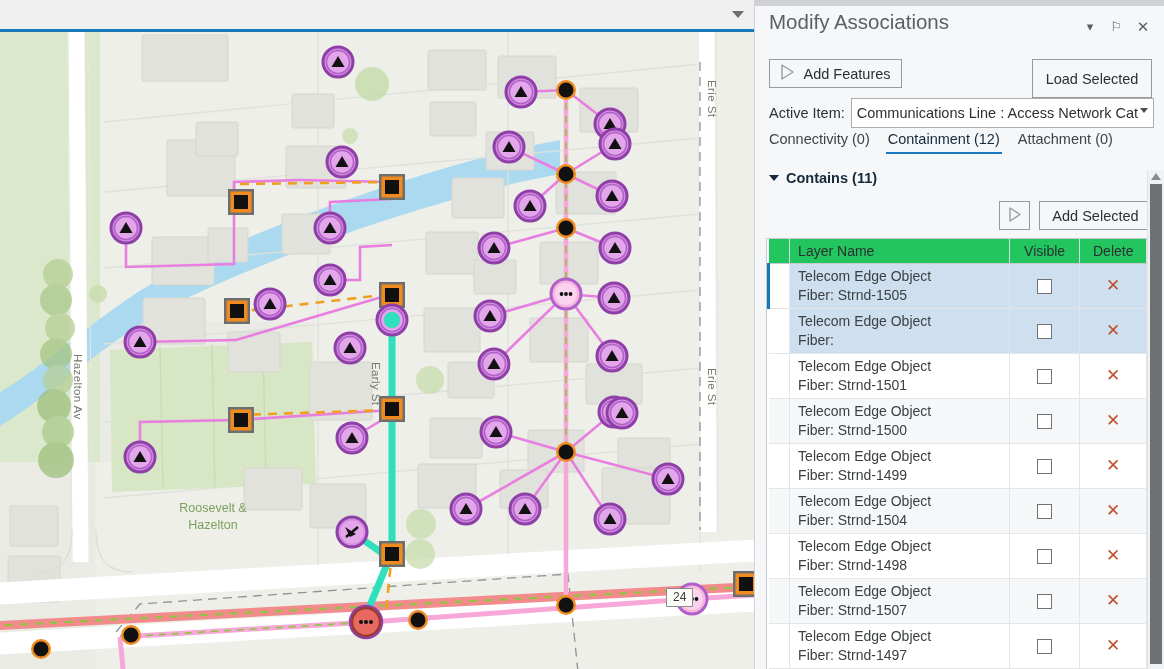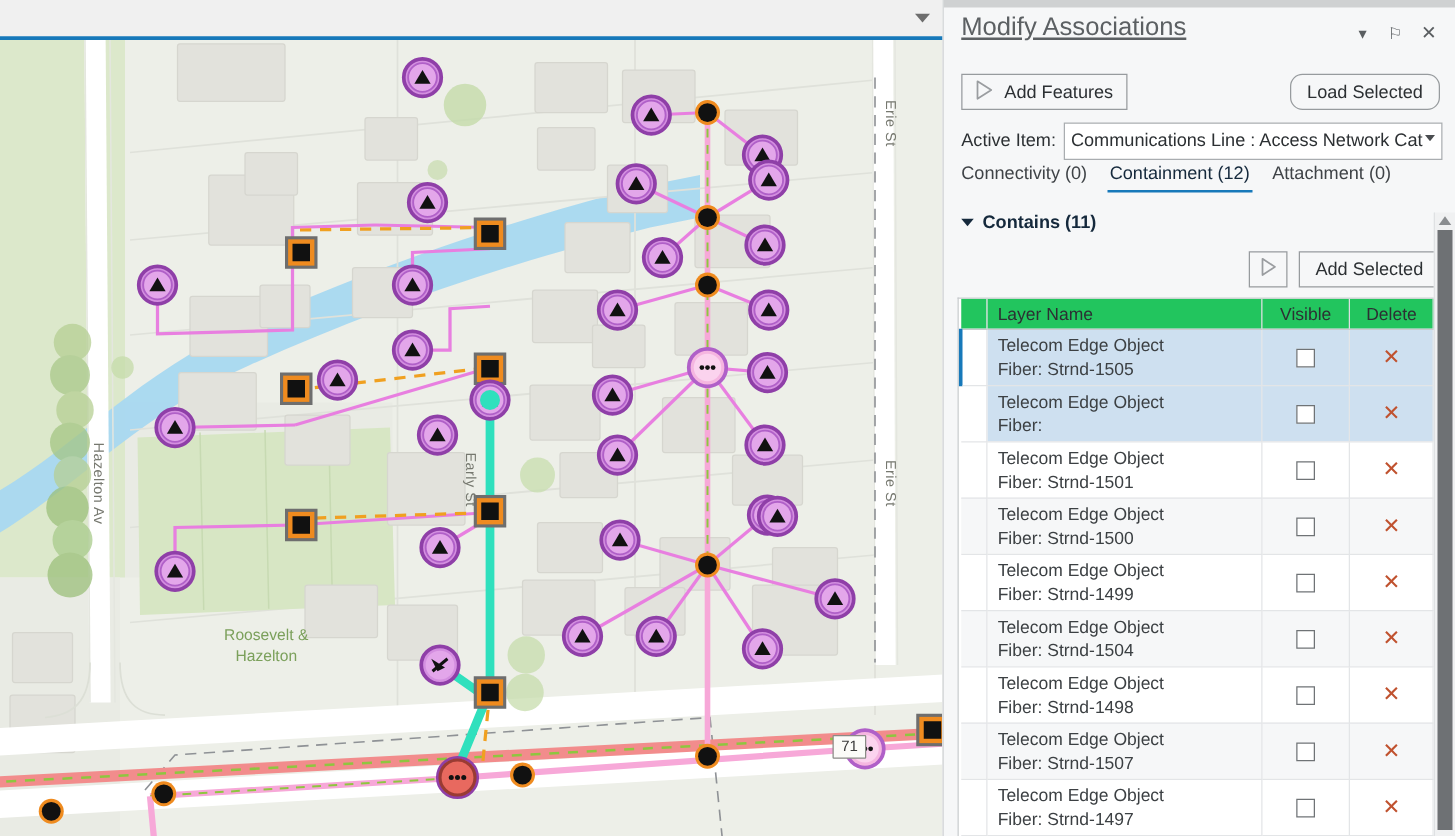--- a/index.html
+++ b/index.html
@@ -53,39 +53,39 @@
   }
   #panel-titlebar-strip {
     position: absolute; left: 0; top: 0; width: 410px; height: 6px;
     background: #cfd1d2;
   }
   #panel-head {
     position: absolute; left: 0; top: 6px; width: 410px; height: 38px;
   }
   #panel-title {
     position: absolute; left: 14px; top: 4px;
-    font-size: 20.5px; color: #5c6063; font-weight: 400; white-space: nowrap; text-decoration: underline;
+    font-size: 20.5px; color: #5c6063; font-weight: 400; white-space: nowrap;
   }
   .hdr-btn {
     position: absolute; top: 12px; width: 18px; height: 18px;
     color: #5a5e61; font-size: 13px; text-align: center; line-height: 18px;
     cursor: pointer;
   }
   #hdr-menu { right: 66px; }
   #hdr-pin  { right: 40px; }
   #hdr-close{ right: 13px; font-size: 15px; }
 
   .btn {
     position: absolute; background: #f6f7f8; border: 1px solid #979b9e;
     font-size: 14.5px; color: #2c3033; cursor: pointer;
     display: flex; align-items: center; justify-content: center;
     box-sizing: border-box; font-family: "Liberation Sans", sans-serif; text-align: right;
   }
   #btn-add-features { left: 14px; top: 59px; width: 133px; height: 29px; gap: 8px; }
-  #btn-load-selected { right: 12px; top: 59px; width: 120px; height: 29px; border-radius: 10px; }
+  #btn-load-selected { right: 12px; top: 59px; width: 120px; height: 39px; }
   #btn-add-selected { right: 12px; top: 201px; width: 113px; height: 29px; margin-left: 16px; }
   #btn-arrow-tool {
     right: 134px; top: 201px; width: 31px; height: 29px;
   }
 
   .activeitem-row {
     position: absolute; left: 14px; top: 101px; width: 385px; height: 24px;
     display: flex; align-items: center;
   }
   .activeitem-label { font-size: 14.5px; color: #2c3033; margin-right: 6px; white-space: nowrap; }
@@ -455,21 +455,21 @@
       <div class="maplabel rot90" style="left:84px; top:322px;">Hazelton Av</div>
       <div class="maplabel rot90" style="left:382px; top:330px;">Early St</div>
       <div class="maplabel rot90" style="left:718px; top:48px;">Erie St</div>
       <div class="maplabel rot90" style="left:718px; top:336px;">Erie St</div>
 
       <div class="parklabel" style="left:148px; top:468px; width:130px;">
         <div>Roosevelt &amp;</div>
         <div>Hazelton</div>
       </div>
 
-      <div class="shield" style="left:666px; top:556px;">71</div>
+      <div class="shield" style="left:666px; top:556px;">24</div>
     </div>
   </div>
 
   <div id="panel">
     <div id="panel-titlebar-strip"></div>
 
     <div id="panel-head">
       <div id="panel-title">Modify Associations</div>
       <div class="hdr-btn" id="hdr-menu">▾</div>
       <div class="hdr-btn" id="hdr-pin">⚐</div>

